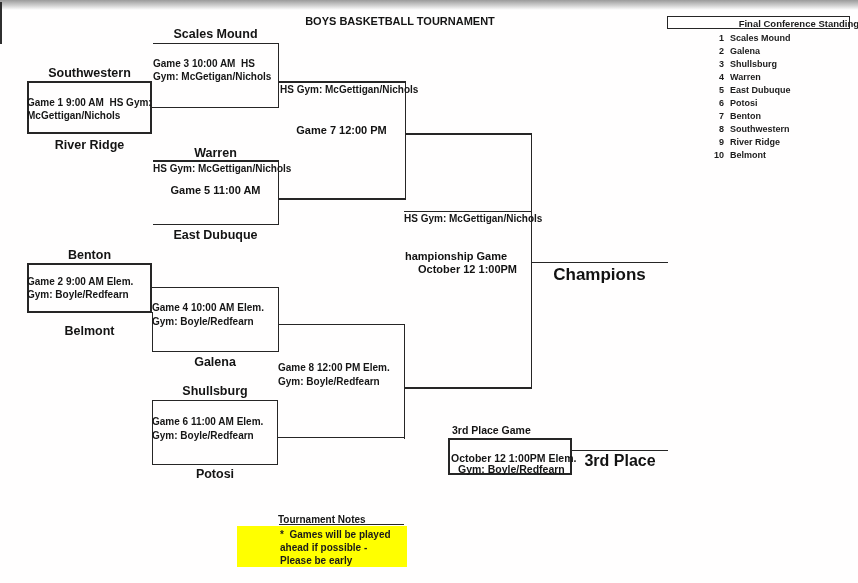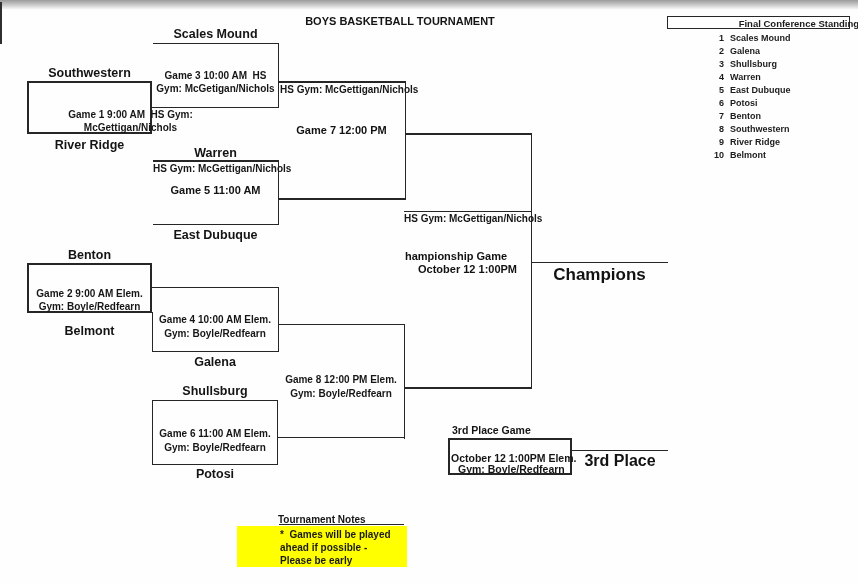--- a/index.html
+++ b/index.html
@@ -5,21 +5,21 @@
   html,body{margin:0;padding:0;background:#fff;}
   .canvas{
     position:relative;width:858px;height:583px;background:#fffefe;
     font-family:"Liberation Sans",sans-serif;color:#1b1b1b;overflow:hidden;
   }
   .hline{position:absolute;height:1.6px;background:#262626;}
   .vline{position:absolute;width:1.6px;background:#262626;}
   .box{position:absolute;box-sizing:border-box;border:2px solid #262626;background:transparent;}
   .boxthin{position:absolute;box-sizing:border-box;border:1.6px solid #262626;background:transparent;}
   .team{position:absolute;font-weight:700;font-size:12.5px;text-align:center;white-space:nowrap;color:#141414;}
-  .gtext{position:absolute;font-weight:700;font-size:10px;line-height:13.5px;text-align:center;color:#161616;margin-top:12px;}
+  .gtext{position:absolute;font-weight:700;font-size:10px;line-height:13.5px;text-align:left;color:#161616;}
   .gtext div{white-space:pre;}
   .venue{position:absolute;font-weight:700;font-size:10px;text-align:left;white-space:nowrap;color:#161616;}
   .big{position:absolute;font-weight:700;white-space:nowrap;color:#121212;}
   .title{position:absolute;left:250px;top:14px;width:300px;text-align:center;
          font-weight:700;font-size:11px;line-height:14.5px;color:#141414;}
   .title div{white-space:nowrap;}
   .standings-list{position:absolute;left:667px;top:31px;width:183px;}
   .standings-row{display:flex;height:13.1px;align-items:center;font-weight:700;font-size:9px;color:#1c1c1c;}
   .standings-row .rank{width:57px;text-align:right;font-weight:700;}
   .standings-row .name{margin-left:6px;white-space:nowrap;font-weight:700;}
@@ -119,21 +119,21 @@
   <div class="team" style="left:27px;top:66px;width:125px;">Southwestern</div>
   <div class="team" style="left:27px;top:138px;width:125px;">River Ridge</div>
   <div class="team" style="left:153px;top:146px;width:125px;">Warren</div>
   <div class="team" style="left:153px;top:228px;width:125px;">East Dubuque</div>
   <div class="team" style="left:27px;top:248px;width:125px;">Benton</div>
   <div class="team" style="left:27px;top:324px;width:125px;">Belmont</div>
   <div class="team" style="left:152px;top:355px;width:126px;">Galena</div>
   <div class="team" style="left:152px;top:384px;width:126px;">Shullsburg</div>
   <div class="team" style="left:152px;top:467px;width:126px;">Potosi</div>
 
-  <div class="gtext" style="left:27px;top:96px;width:125px;line-height:13px;padding-left:41px;">
+  <div class="gtext" style="left:27px;top:96px;width:125px;line-height:13px;">
     <div>Game 1 9:00 AM  HS Gym:</div>
     <div>McGettigan/Nichols</div>
   </div>
 
   <div class="gtext" style="left:153px;top:56.5px;width:125px;">
     <div>Game 3 10:00 AM  HS</div>
     <div>Gym: McGetigan/Nichols</div>
   </div>
 
   <div class="venue" style="left:153px;top:162.5px;width:125px;">HS Gym: McGettigan/Nichols</div>

